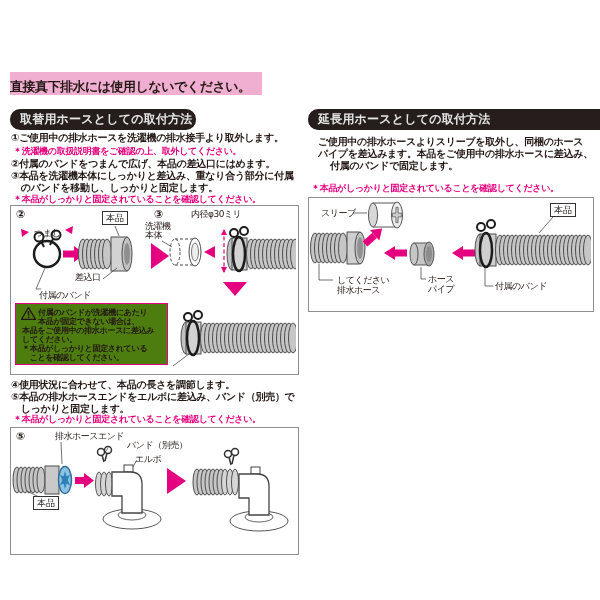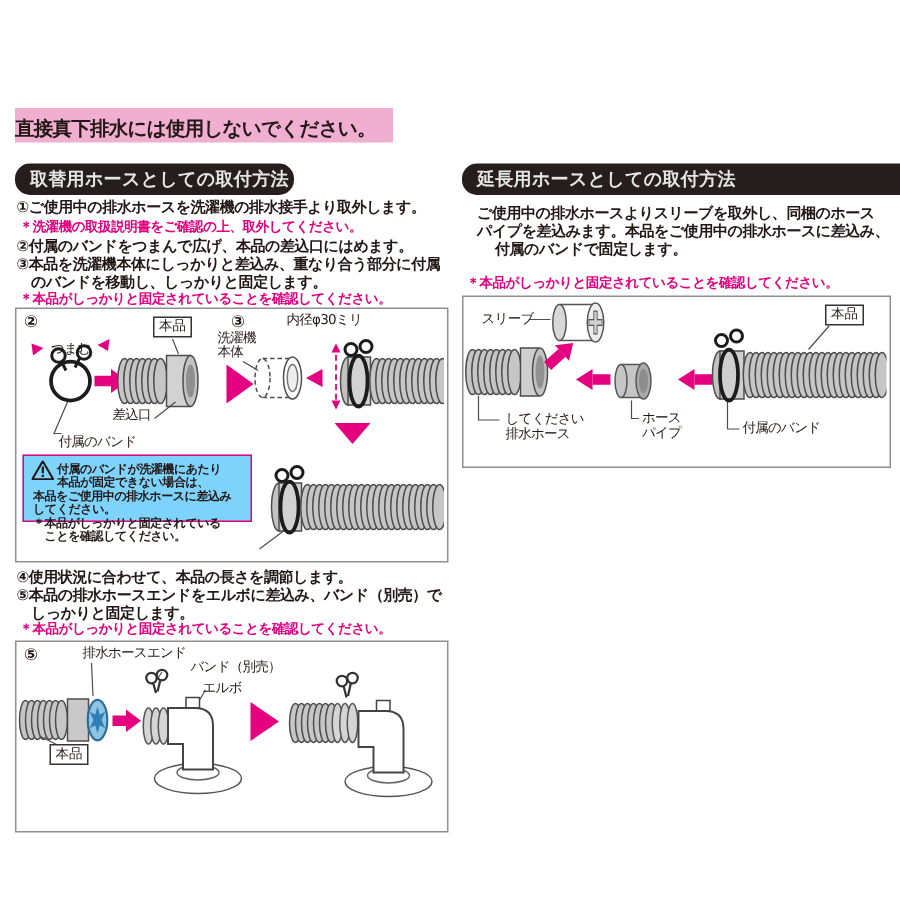--- a/index.html
+++ b/index.html
@@ -12,21 +12,21 @@
   .hdr{position:absolute;top:109px;height:21px;background:#251e1c;color:#e5e5e5;font-weight:700;
        font-size:12px;line-height:21px;border-radius:10px;padding:0 10px;box-sizing:border-box;
        letter-spacing:0.2px;white-space:nowrap;}
   .step{position:absolute;font-size:10px;font-weight:600;color:#231815;white-space:nowrap;letter-spacing:-0.3px;}
   .note{position:absolute;font-size:9px;font-weight:700;color:#e4007f;white-space:nowrap;letter-spacing:-0.3px;}
   .dbox{position:absolute;border:1px solid #8f8f8f;background:#fff;}
   .lbl{position:absolute;font-size:9px;color:#231815;white-space:nowrap;letter-spacing:-0.5px;line-height:10px;}
   .num{position:absolute;font-size:11px;font-weight:600;color:#231815;line-height:12px;}
   .boxlbl{position:absolute;font-size:9px;color:#231815;border:1px solid #333;background:#fff;
           padding:0 3px;line-height:12px;white-space:nowrap;}
-  .warn{position:absolute;left:4px;top:97px;width:153px;height:45px;background:#7dd3fc;
+  .warn{position:absolute;left:4px;top:97px;width:153px;height:62px;background:#4d7c0f;
         border:1px solid #e4007f;box-sizing:border-box;}
   .wl{position:absolute;font-size:8px;font-weight:600;color:#231815;white-space:nowrap;
       letter-spacing:-0.3px;line-height:9px;}
   svg{display:block;}
 </style>
 </head>
 <body>
 
 <div class="page">
 

